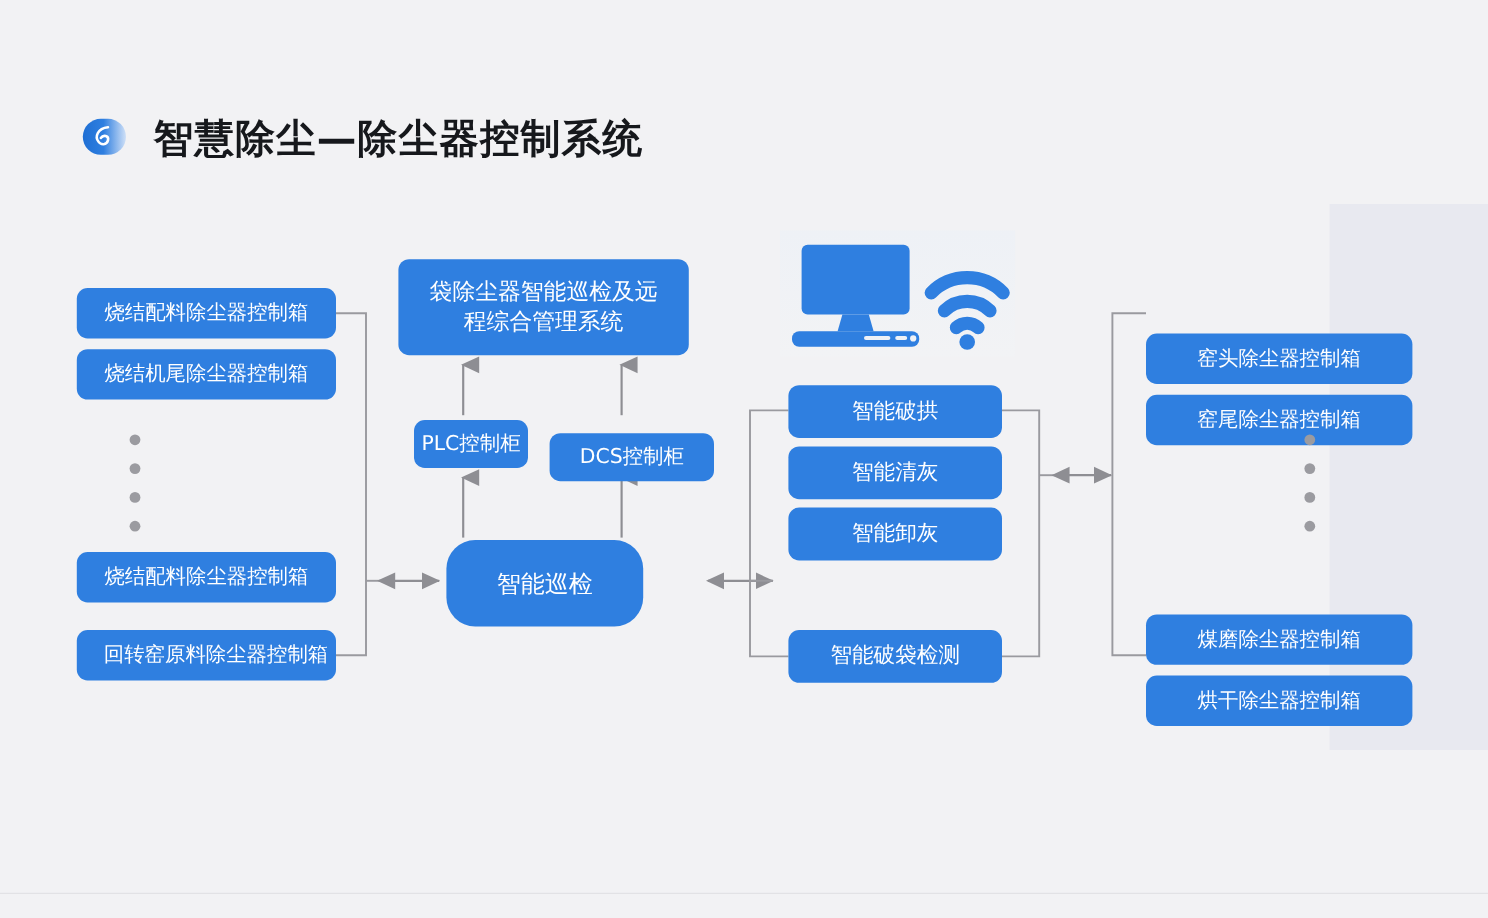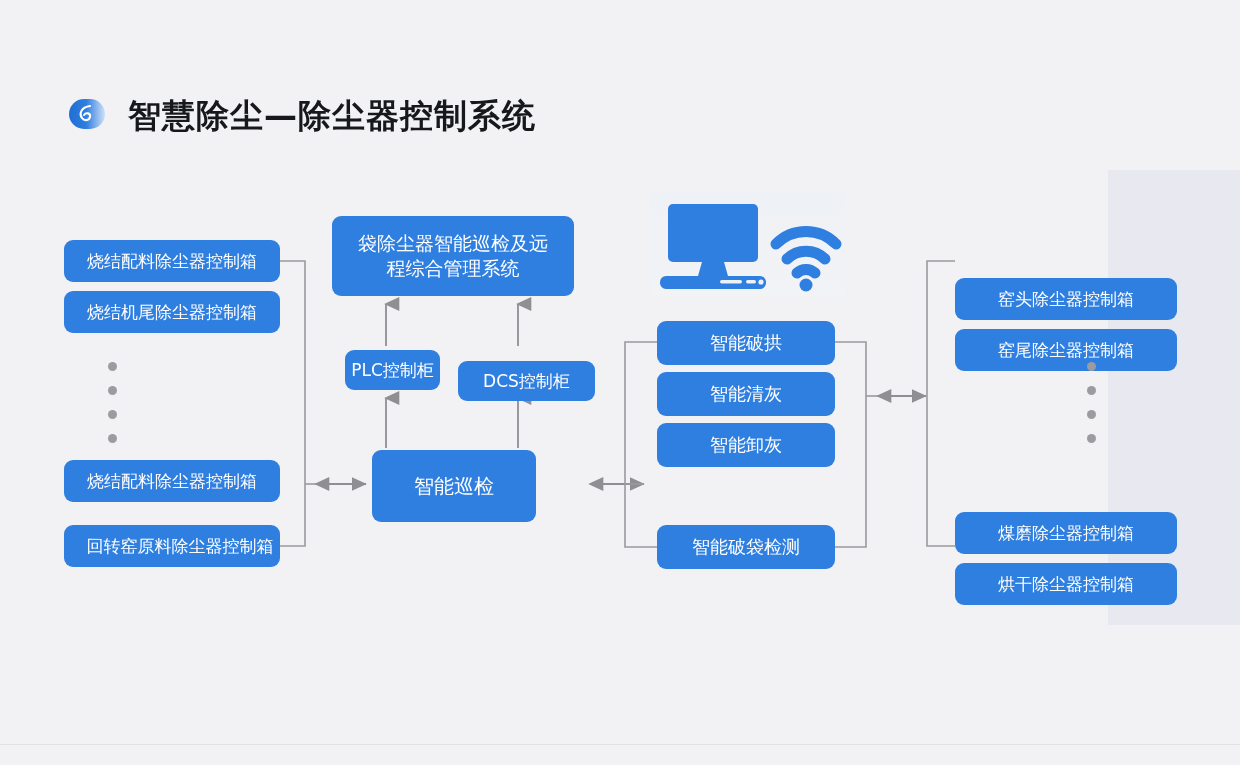--- a/index.html
+++ b/index.html
@@ -53,21 +53,21 @@
   .n-left{left:64px;width:216px;height:42px;}
   .l1{top:240px;}
   .l2{top:291px;}
   .l3{top:460px;}
   .l4{top:525px;padding-left:24px;}
 
   
   .n-top{left:332px;top:216px;width:242px;height:80px;font-size:19px;padding:0 22px;}
   .n-plc{left:345px;top:350px;width:95px;height:40px;font-size:17px;}
   .n-dcs{left:458px;top:361px;width:137px;height:40px;font-size:17px;}
-  .n-mid{left:372px;top:450px;width:164px;height:72px;font-size:20px;}
+  .n-mid{left:372px;top:450px;width:164px;height:72px;font-size:20px;border-radius:24px;}
 
   
   .n-feat{left:657px;width:178px;height:44px;font-size:18px;}
   .f1{top:321px;}
   .f2{top:372px;}
   .f3{top:423px;}
   .f4{top:474px;}
   .f5{top:525px;}
 
   

